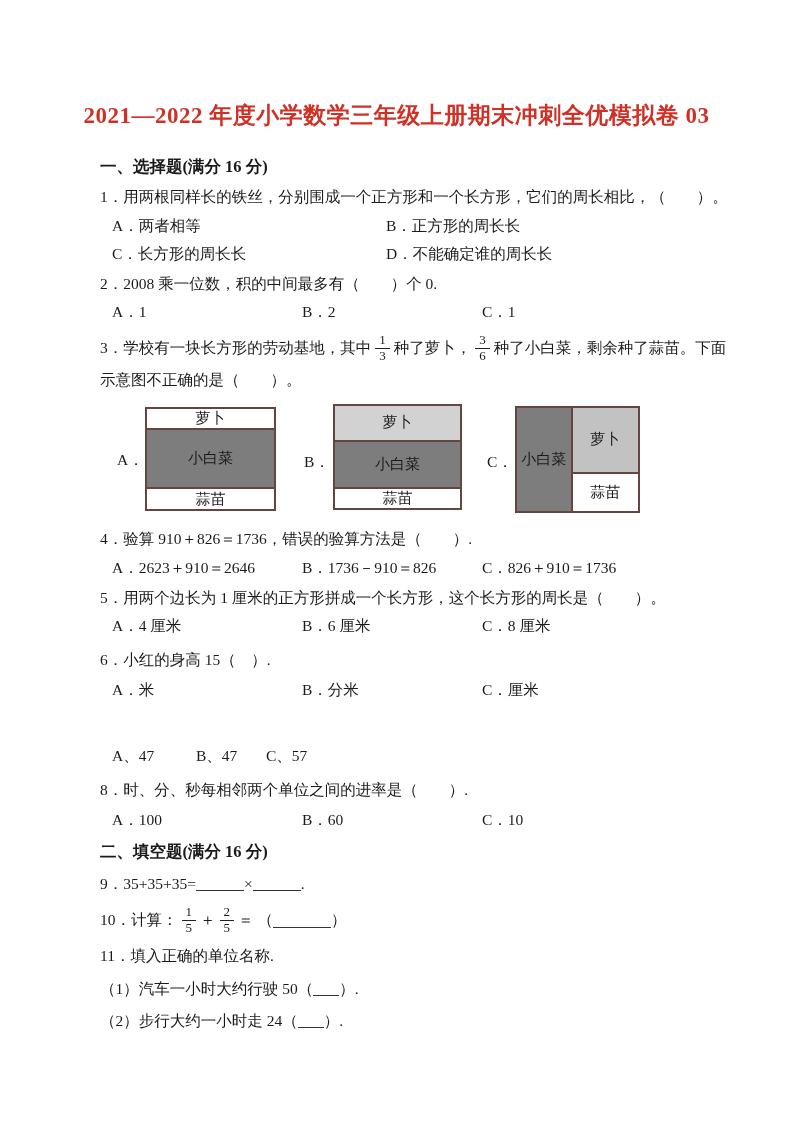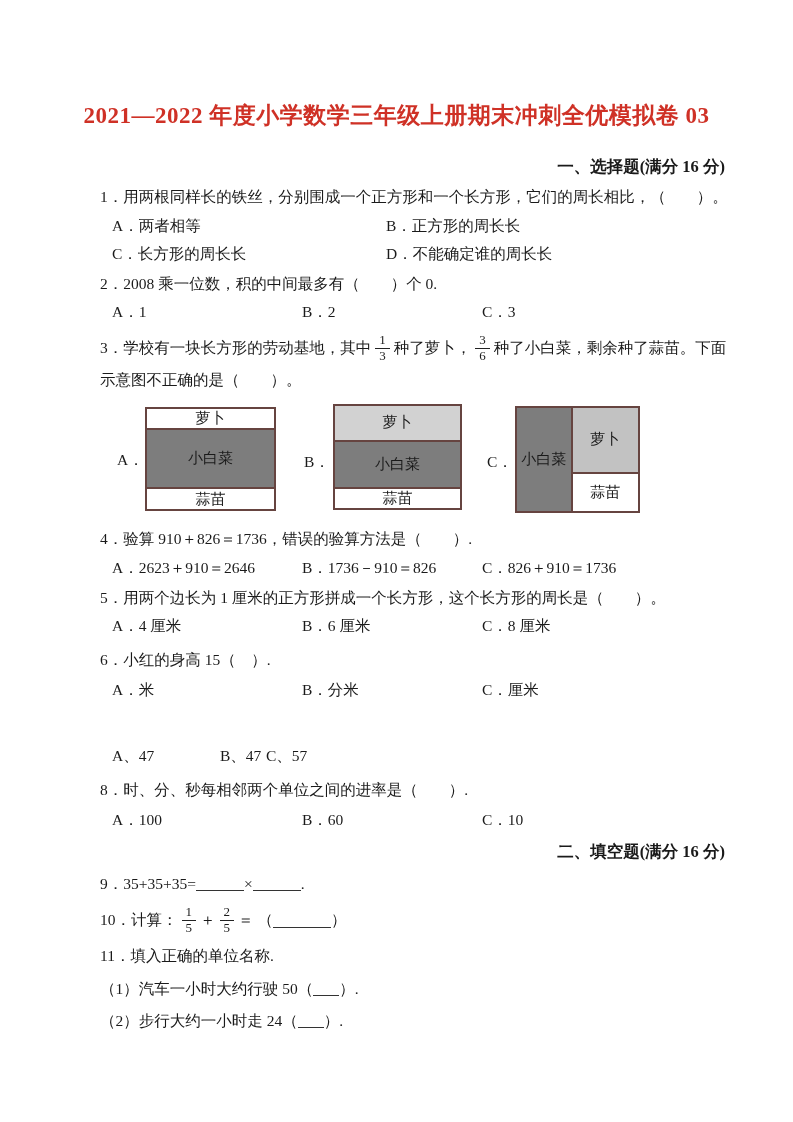--- a/index.html
+++ b/index.html
@@ -7,27 +7,27 @@
     width:793px;height:1122px;background:#ffffff;position:relative;
     font-family:"Liberation Serif","DejaVu Serif",serif;
     color:#1a1a1a;
   }
   .page{position:absolute;inset:0;width:793px;height:1122px;background:#fff;overflow:hidden;}
   .line{position:absolute;left:100px;width:625px;font-size:15.5px;line-height:20px;white-space:nowrap;}
   .title{
     position:absolute;left:0;top:100px;width:793px;text-align:center;
     font-size:23px;font-weight:bold;color:#cf3126;letter-spacing:0.5px;
   }
-  .sec-heading{font-weight:bold;font-size:16.5px;text-align:right;}
+  .sec-heading{font-weight:bold;font-size:16.5px;}
   .optrow{height:20px;}
   .optrow span{position:absolute;top:0;}
   .o-a{left:12px;} 
   .r2 .o-b{left:286px;}
   .r3 .o-b{left:202px;} .r3 .o-c{left:382px;}
-  .r7 .o-b{left:96px;margin-left:24px;}  .r7 .o-c{left:166px;}
+  .r7 .o-b{left:96px;}  .r7 .o-c{left:166px;}
   .fracline{display:flex;align-items:center;height:40px;}
   .frac{display:inline-block;vertical-align:middle;text-align:center;
         font-size:13px;line-height:1.15;margin:0 4px;}
   .frac .num{display:block;border-bottom:1px solid #222;padding:0 4px;}
   .frac .den{display:block;padding:0 4px;}
   .blank{display:inline-block;border-bottom:1px solid #333;height:14px;vertical-align:-2px;}
   .bw48{width:48px;} .bw58{width:58px;} .bw26{width:26px;}
   
   .diag{position:absolute;border:2px solid #664440;background:#fff;box-sizing:border-box;
         display:flex;flex-direction:column;font-size:15px;}
@@ -63,21 +63,21 @@
   </div>
   <div class="line optrow r2" style="top:216px">
     <span class="o-a">A．两者相等</span>
     <span class="o-b">B．正方形的周长长</span>
   </div>
 
   <div class="line" style="top:274px">2．2008 乘一位数，积的中间最多有（　　）个 0.</div>
   <div class="line optrow r3" style="top:302px">
     <span class="o-a">A．1</span>
     <span class="o-b">B．2</span>
-    <span class="o-c">C．3</span>
+    <span class="o-c">C．1</span>
   </div>
 
   <div class="line fracline" style="top:328px">
     <span>3．学校有一块长方形的劳动基地，其中</span>
     <span class="frac">
         <span class="num">1</span>
         <span class="den">3</span>
       </span>
     <span>种了萝卜，</span>
     <span class="frac">

